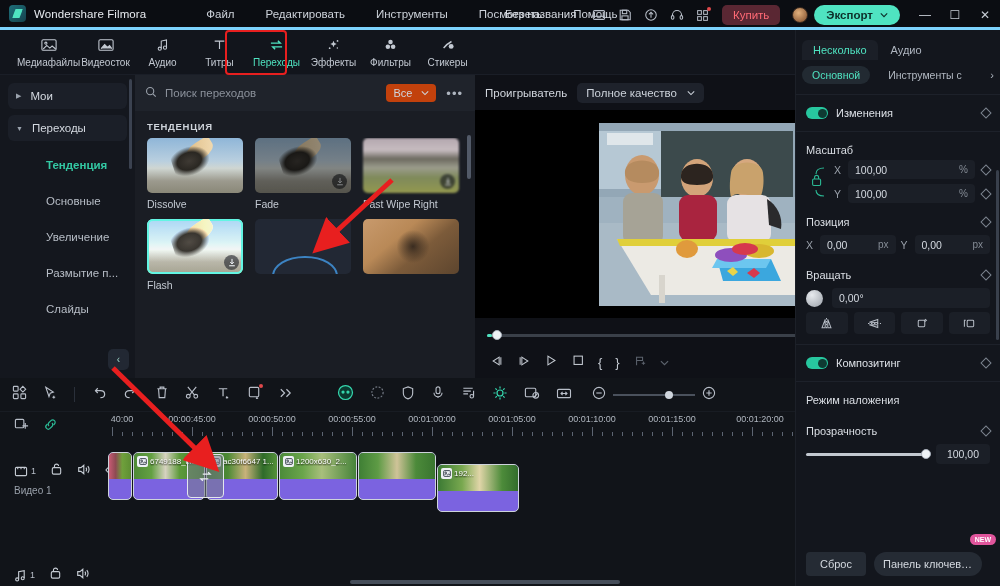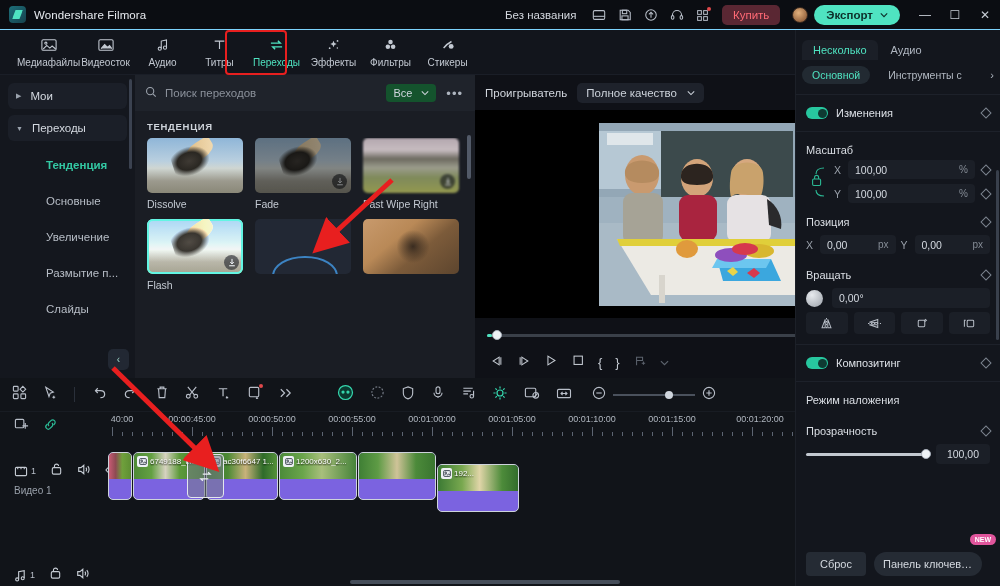--- a/index.html
+++ b/index.html
@@ -9,21 +9,21 @@
     font-family: "Liberation Sans", sans-serif;
     color: #d7dae0;
     overflow: hidden;
     -webkit-font-smoothing: antialiased;
   }
   .app { position: relative; width: 1000px; height: 586px; display: flex; flex-direction: column; }
 
   
   .titlebar {
     height: 30px; background: #0b0d12; display: flex; align-items: center;
-    flex: 0 0 30px; position: relative; border-bottom: 1px solid #7dd3fc;
+    flex: 0 0 30px; position: relative; border-bottom: 3px solid #7dd3fc;
   }
   .logo-box { width: 17px; height: 17px; border-radius: 4px; margin-left: 9px;
     background: linear-gradient(135deg,#1d6f7a,#16424d); display:flex; align-items:center; justify-content:center; }
   .logo-glyph { width: 9px; height: 9px; background: #4fe3c1; transform: skewX(-12deg);
      clip-path: polygon(18% 0,100% 0,82% 100%,0% 100%); }
   .brand { font-size: 11.5px; color: #e7eaef; margin-left: 8px; letter-spacing:.1px;}
   .menus { display: flex; margin-left: 60px; gap: 31px; font-size: 11.5px; color: #cdd2da; }
   .menus span { cursor: default; }
   .doc-title { position:absolute; left: 505px; font-size: 11.5px; color: #d4d8df; }
   .tb-right { position: absolute; right: 0; top: 0; height: 30px; display: flex; align-items: center; gap: 0px; }
@@ -64,21 +64,21 @@
   .nav-scroll { position:absolute; right:3px; top:4px; width:3px; height:90px; border-radius:2px; background:#3b4250;}
   .collapse-btn { position:absolute; right:6px; bottom:8px; width:21px;height:21px;border-radius:5px;
      background:#222833; color:#9dd8ca; font-size:10px; display:flex;align-items:center;justify-content:center;}
 
   
   .browser { width:340px; background:#1a1d24; position:relative; display:flex; flex-direction:column;}
   .search-bar { height:36px; background:#1f232b; display:flex; align-items:center; padding:0 10px; gap:8px;}
   .search-in { flex:1; background:transparent; border:none; outline:none; font-size:11.5px; color:#c9cfd8;
      font-family:"Liberation Sans",sans-serif;}
   .search-in::placeholder { color:#8b919b; }
-  .filter-sel { background:#14532d; border-radius:4px; font-size:11px; color:#cfd5dd;
+  .filter-sel { background:#c2410c; border-radius:4px; font-size:11px; color:#cfd5dd;
      padding:3px 7px; display:flex; align-items:center; gap:9px;text-align:right;}
   .dots { color:#aeb5bf; font-size:13px; letter-spacing:1px; padding:0 2px;}
   .cat-label { font-size:9.5px; letter-spacing:.7px; color:#cfd4db; padding:10px 0 6px 12px; font-weight:bold;}
   .grid { display:flex; flex-wrap:wrap; gap:9px 12px; padding:0 12px; position:relative; overflow:hidden;}
   .card { width:96px; }
   .thumb { width:96px; height:55px; border-radius:5px; position:relative; overflow:hidden; background:#2a2f38;}
   .thumb.selected { outline:2px solid #4fe3c1; outline-offset:-2px; border-radius:6px;}
   .dl { position:absolute; right:4px; bottom:4px; width:15px;height:15px;border-radius:50%;
      background:rgba(20,23,29,.62); display:flex;align-items:center;justify-content:center;}
   .cname { font-size:10.5px; color:#c3c9d2; margin-top:5px; white-space:nowrap; overflow:hidden; text-overflow:ellipsis;}
@@ -215,20 +215,27 @@
 </head>
 <body>
 
 <div class="app">
 
   <div class="titlebar">
     <div class="logo-box">
         <div class="logo-glyph"></div>
       </div>
     <div class="brand">Wondershare Filmora</div>
+    <div class="menus">
+      <span>Файл</span>
+      <span>Редактировать</span>
+      <span>Инструменты</span>
+      <span>Посмотреть</span>
+      <span>Помощь</span>
+    </div>
     <div class="doc-title">Без названия</div>
 
     <div class="tb-right">
       <div class="tb-icon">
         <svg width="14" height="14" viewBox="0 0 16 16" fill="none" stroke="#b9bfc9" stroke-width="1.2">
           <rect x="1.5" y="3" width="13" height="10" rx="1.6"></rect>
             <line x1="1.5" y1="9.5" x2="14.5" y2="9.5"></line>
           </svg>
       </div>
       <div class="tb-icon">

